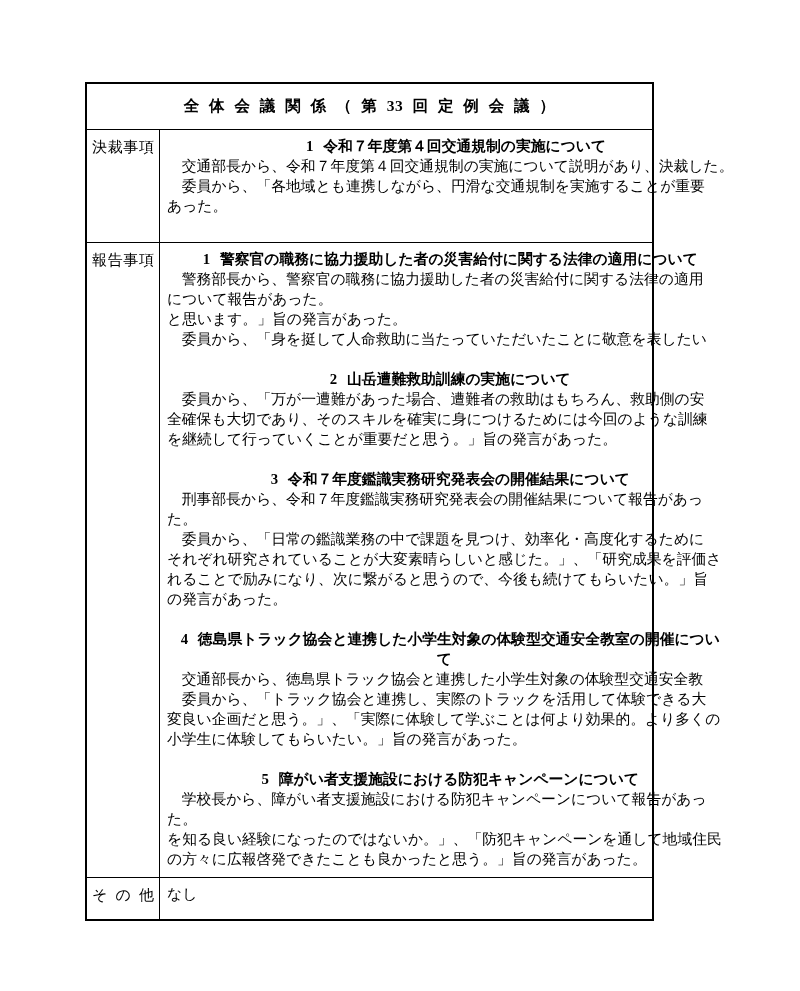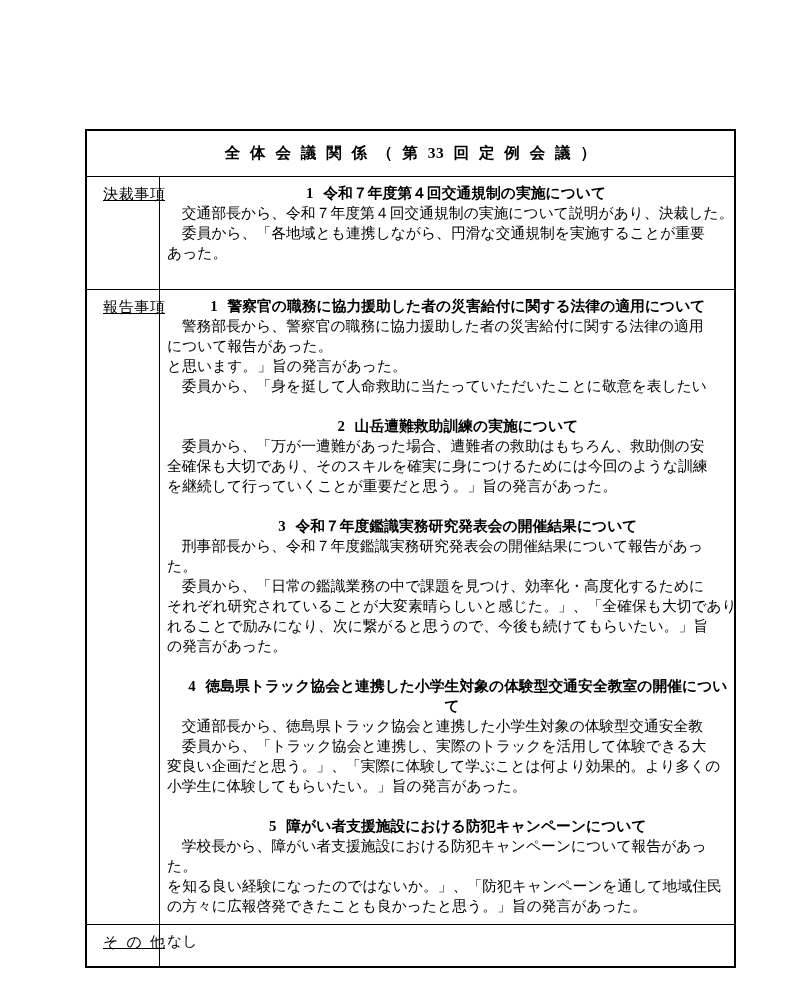--- a/index.html
+++ b/index.html
@@ -13,24 +13,23 @@
     position: relative;
     width: 800px;
     height: 991px;
     background: #ffffff;
     overflow: hidden;
   }
   .minutes-table {
     position: absolute;
     left: 85px;
     top: 82px;
-    width: 651px;
+    width: 569px;
     border: 2px solid #000000;
     background: #ffffff;
-    margin-top: 47px;
   }
   .header-row {
     height: 45px;
     display: flex;
     align-items: center;
     justify-content: center;
   }
   .header-title {
     font-weight: bold;
     font-size: 15.5px;
@@ -40,23 +39,22 @@
   }
   .body-row {
     display: flex;
     border-top: 1.5px solid #000000;
     align-items: stretch;
   }
   .label-cell {
     width: 73px;
     flex: 0 0 73px;
     border-right: 1.5px solid #000000;
-    padding: 7px 5px 6px 16px;
+    padding: 7px 5px 6px 5px;
     font-size: 15px;
-    text-decoration: underline;
   }
   .label-text {
     display: block;
     width: 62px;
     text-align: justify;
     text-align-last: justify;
     line-height: 20px;
   }
   .content-cell {
     flex: 1 1 auto;
@@ -112,21 +110,21 @@
             <div class="line blank"></div>
             <div class="line heading"><span class="item-num">2</span><span>山岳遭難救助訓練の実施について</span></div>
             <div class="line body"><span>　委員から、「万が一遭難があった場合、遭難者の救助はもちろん、救助側の安</span></div>
             <div class="line body"><span>全確保も大切であり、そのスキルを確実に身につけるためには今回のような訓練</span></div>
             <div class="line body"><span>を継続して行っていくことが重要だと思う。」旨の発言があった。</span></div>
             <div class="line blank"></div>
             <div class="line heading"><span class="item-num">3</span><span>令和７年度鑑識実務研究発表会の開催結果について</span></div>
             <div class="line body"><span>　刑事部長から、令和７年度鑑識実務研究発表会の開催結果について報告があっ</span></div>
             <div class="line body"><span>た。</span></div>
             <div class="line body"><span>　委員から、「日常の鑑識業務の中で課題を見つけ、効率化・高度化するために</span></div>
-            <div class="line body"><span>それぞれ研究されていることが大変素晴らしいと感じた。」、「全確保も大切であり</span></div>
+            <div class="line body"><span>それぞれ研究されていることが大変素晴らしいと感じた。」、「研究成果を評価さ</span></div>
             <div class="line body"><span>れることで励みになり、次に繋がると思うので、今後も続けてもらいたい。」旨</span></div>
             <div class="line body"><span>の発言があった。</span></div>
             <div class="line blank"></div>
             <div class="line heading"><span class="item-num">4</span><span>徳島県トラック協会と連携した小学生対象の体験型交通安全教室の開催につい</span></div>
             <div class="line heading"><span>て</span></div>
             <div class="line body"><span>　交通部長から、徳島県トラック協会と連携した小学生対象の体験型交通安全教</span></div>
             <div class="line body"><span>　委員から、「トラック協会と連携し、実際のトラックを活用して体験できる大</span></div>
             <div class="line body"><span>変良い企画だと思う。」、「実際に体験して学ぶことは何より効果的。より多くの</span></div>
             <div class="line body"><span>小学生に体験してもらいたい。」旨の発言があった。</span></div>
             <div class="line blank"></div>

